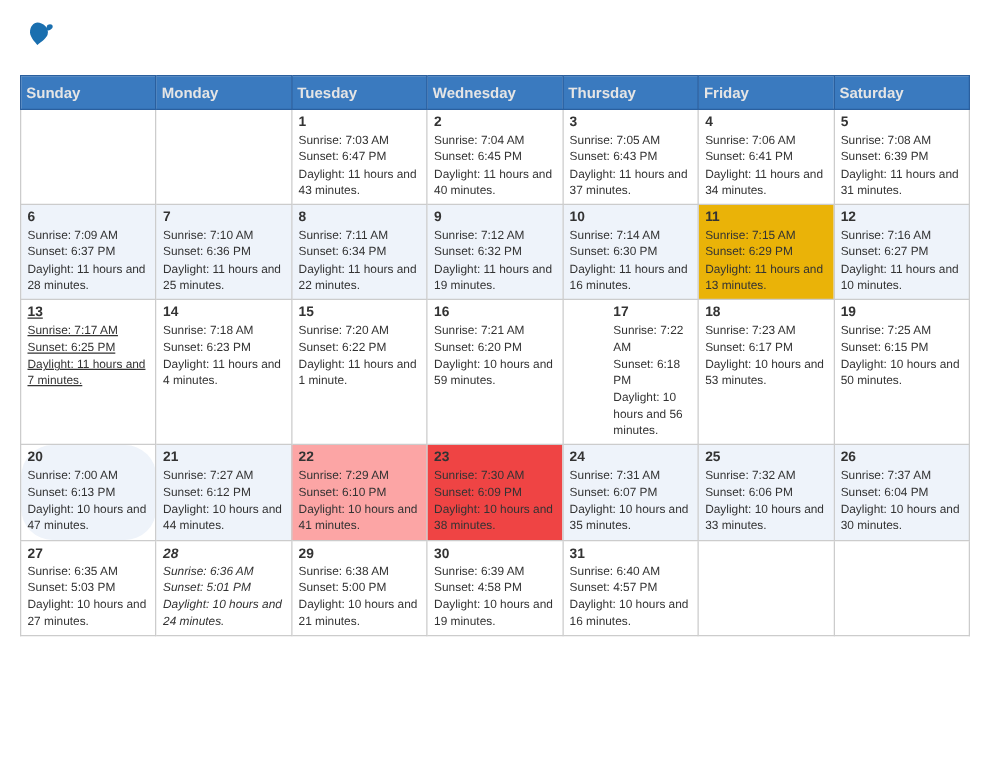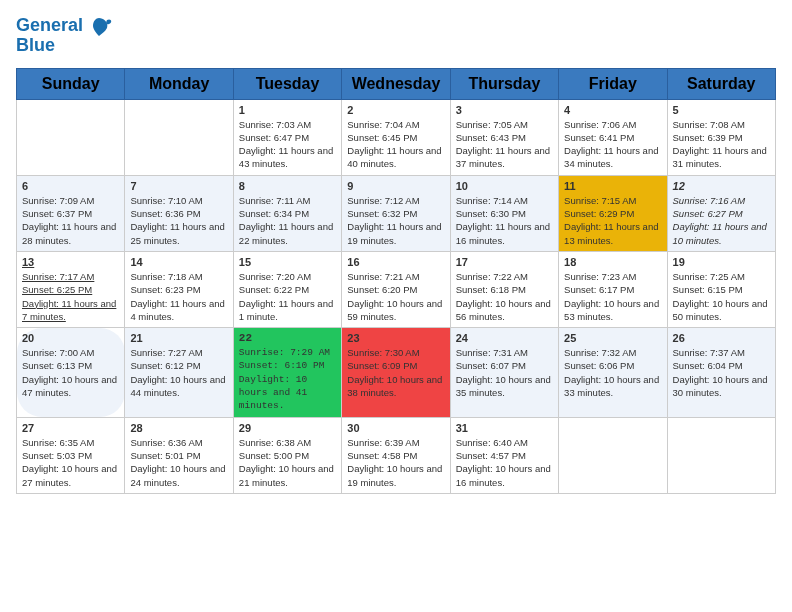--- a/index.html
+++ b/index.html
@@ -47,25 +47,25 @@
       font-size: 14px;
       color: #555;
     }
     .calendar {
       width: 100%;
       border-collapse: collapse;
       border: 1px solid #ccc;
     }
     .calendar th {
       background-color: #3a7abf;
-      color: #000000;
-      font-size: 16px;
+      color: #e5e5e5;
+      font-size: 12px;
       font-weight: bold;
       padding: 6px 4px;
-      text-align: center;
+      text-align: left;
       border: 1px solid #2a5f9e;
     }
     .calendar td {
       vertical-align: top;
       border: 1px solid #ccc;
       padding: 4px 5px;
       font-size: 10px;
       color: #333;
       background: #fff;
       width: 108px;
@@ -90,28 +90,20 @@
     }
     .empty-cell {
       background: #fff !important;
     }
   </style>
 </head>
 <body>
 
 <div class="header">
   <div class="logo">
-    <div>
-      <div class="logo-text">
-        <span>General</span>
-      </div>
-      <div class="logo-text">
-        <span>Blue</span>
-      </div>
-    </div>
     <div class="logo-bird">
       <svg width="28" height="28" viewBox="0 0 28 28">
         <path d="M14 4 C18 4, 24 8, 22 14 C20 18, 16 20, 14 22 C14 22, 8 16, 8 12 C8 7, 11 4, 14 4 Z" fill="#1a6faf"></path>
         <path d="M22 6 C26 4, 28 8, 24 10 C22 11, 20 10, 22 6 Z" fill="#1a6faf"></path>
       </svg>
     </div>
   </div>
   <div class="title-block">
     <div class="month-title"></div>
     <div class="subtitle"></div>
@@ -217,21 +209,21 @@
           </div>
         </td>
         <td style="background: #eab308; margin-left: 40px;">
           <span class="day-number">11</span>
           <div class="day-info">
             <div>Sunrise: 7:15 AM</div>
             <div>Sunset: 6:29 PM</div>
             <div>Daylight: 11 hours and 13 minutes.</div>
           </div>
         </td>
-        <td style="background: rgb(238, 243, 250); font-style: italic;">
+        <td style="background: rgb(238, 243, 250);">
           <span class="day-number">12</span>
           <div class="day-info">
             <div>Sunrise: 7:16 AM</div>
             <div>Sunset: 6:27 PM</div>
             <div>Daylight: 11 hours and 10 minutes.</div>
           </div>
         </td>
       </tr>
       <tr>
         <td style="background: rgb(255, 255, 255); text-decoration: underline;">
@@ -259,21 +251,21 @@
           </div>
         </td>
         <td style="background: rgb(255, 255, 255);">
           <span class="day-number">16</span>
           <div class="day-info">
             <div>Sunrise: 7:21 AM</div>
             <div>Sunset: 6:20 PM</div>
             <div>Daylight: 10 hours and 59 minutes.</div>
           </div>
         </td>
-        <td style="background: rgb(255, 255, 255);">
+        <td style="background: rgb(255, 255, 255); padding-left: 40px;">
           <span class="day-number">17</span>
           <div class="day-info">
             <div>Sunrise: 7:22 AM</div>
             <div>Sunset: 6:18 PM</div>
             <div>Daylight: 10 hours and 56 minutes.</div>
           </div>
         </td>
         <td style="background: rgb(255, 255, 255);">
           <span class="day-number">18</span>
           <div class="day-info">
@@ -301,21 +293,21 @@
           </div>
         </td>
         <td style="background: rgb(238, 243, 250);">
           <span class="day-number">21</span>
           <div class="day-info">
             <div>Sunrise: 7:27 AM</div>
             <div>Sunset: 6:12 PM</div>
             <div>Daylight: 10 hours and 44 minutes.</div>
           </div>
         </td>
-        <td style="background: #22c55e; font-family: Liberation Mono, monospace;">
+        <td style="background: #fca5a5;">
           <span class="day-number">22</span>
           <div class="day-info">
             <div>Sunrise: 7:29 AM</div>
             <div>Sunset: 6:10 PM</div>
             <div>Daylight: 10 hours and 41 minutes.</div>
           </div>
         </td>
         <td style="background: #ef4444;">
           <span class="day-number">23</span>
           <div class="day-info">
@@ -351,21 +343,21 @@
       </tr>
       <tr>
         <td style="background: rgb(255, 255, 255);">
           <span class="day-number">27</span>
           <div class="day-info">
             <div>Sunrise: 6:35 AM</div>
             <div>Sunset: 5:03 PM</div>
             <div>Daylight: 10 hours and 27 minutes.</div>
           </div>
         </td>
-        <td style="background: rgb(255, 255, 255);">
+        <td style="background: rgb(255, 255, 255); font-style: italic;">
           <span class="day-number">28</span>
           <div class="day-info">
             <div>Sunrise: 6:36 AM</div>
             <div>Sunset: 5:01 PM</div>
             <div>Daylight: 10 hours and 24 minutes.</div>
           </div>
         </td>
         <td style="background: rgb(255, 255, 255);">
           <span class="day-number">29</span>
           <div class="day-info">

